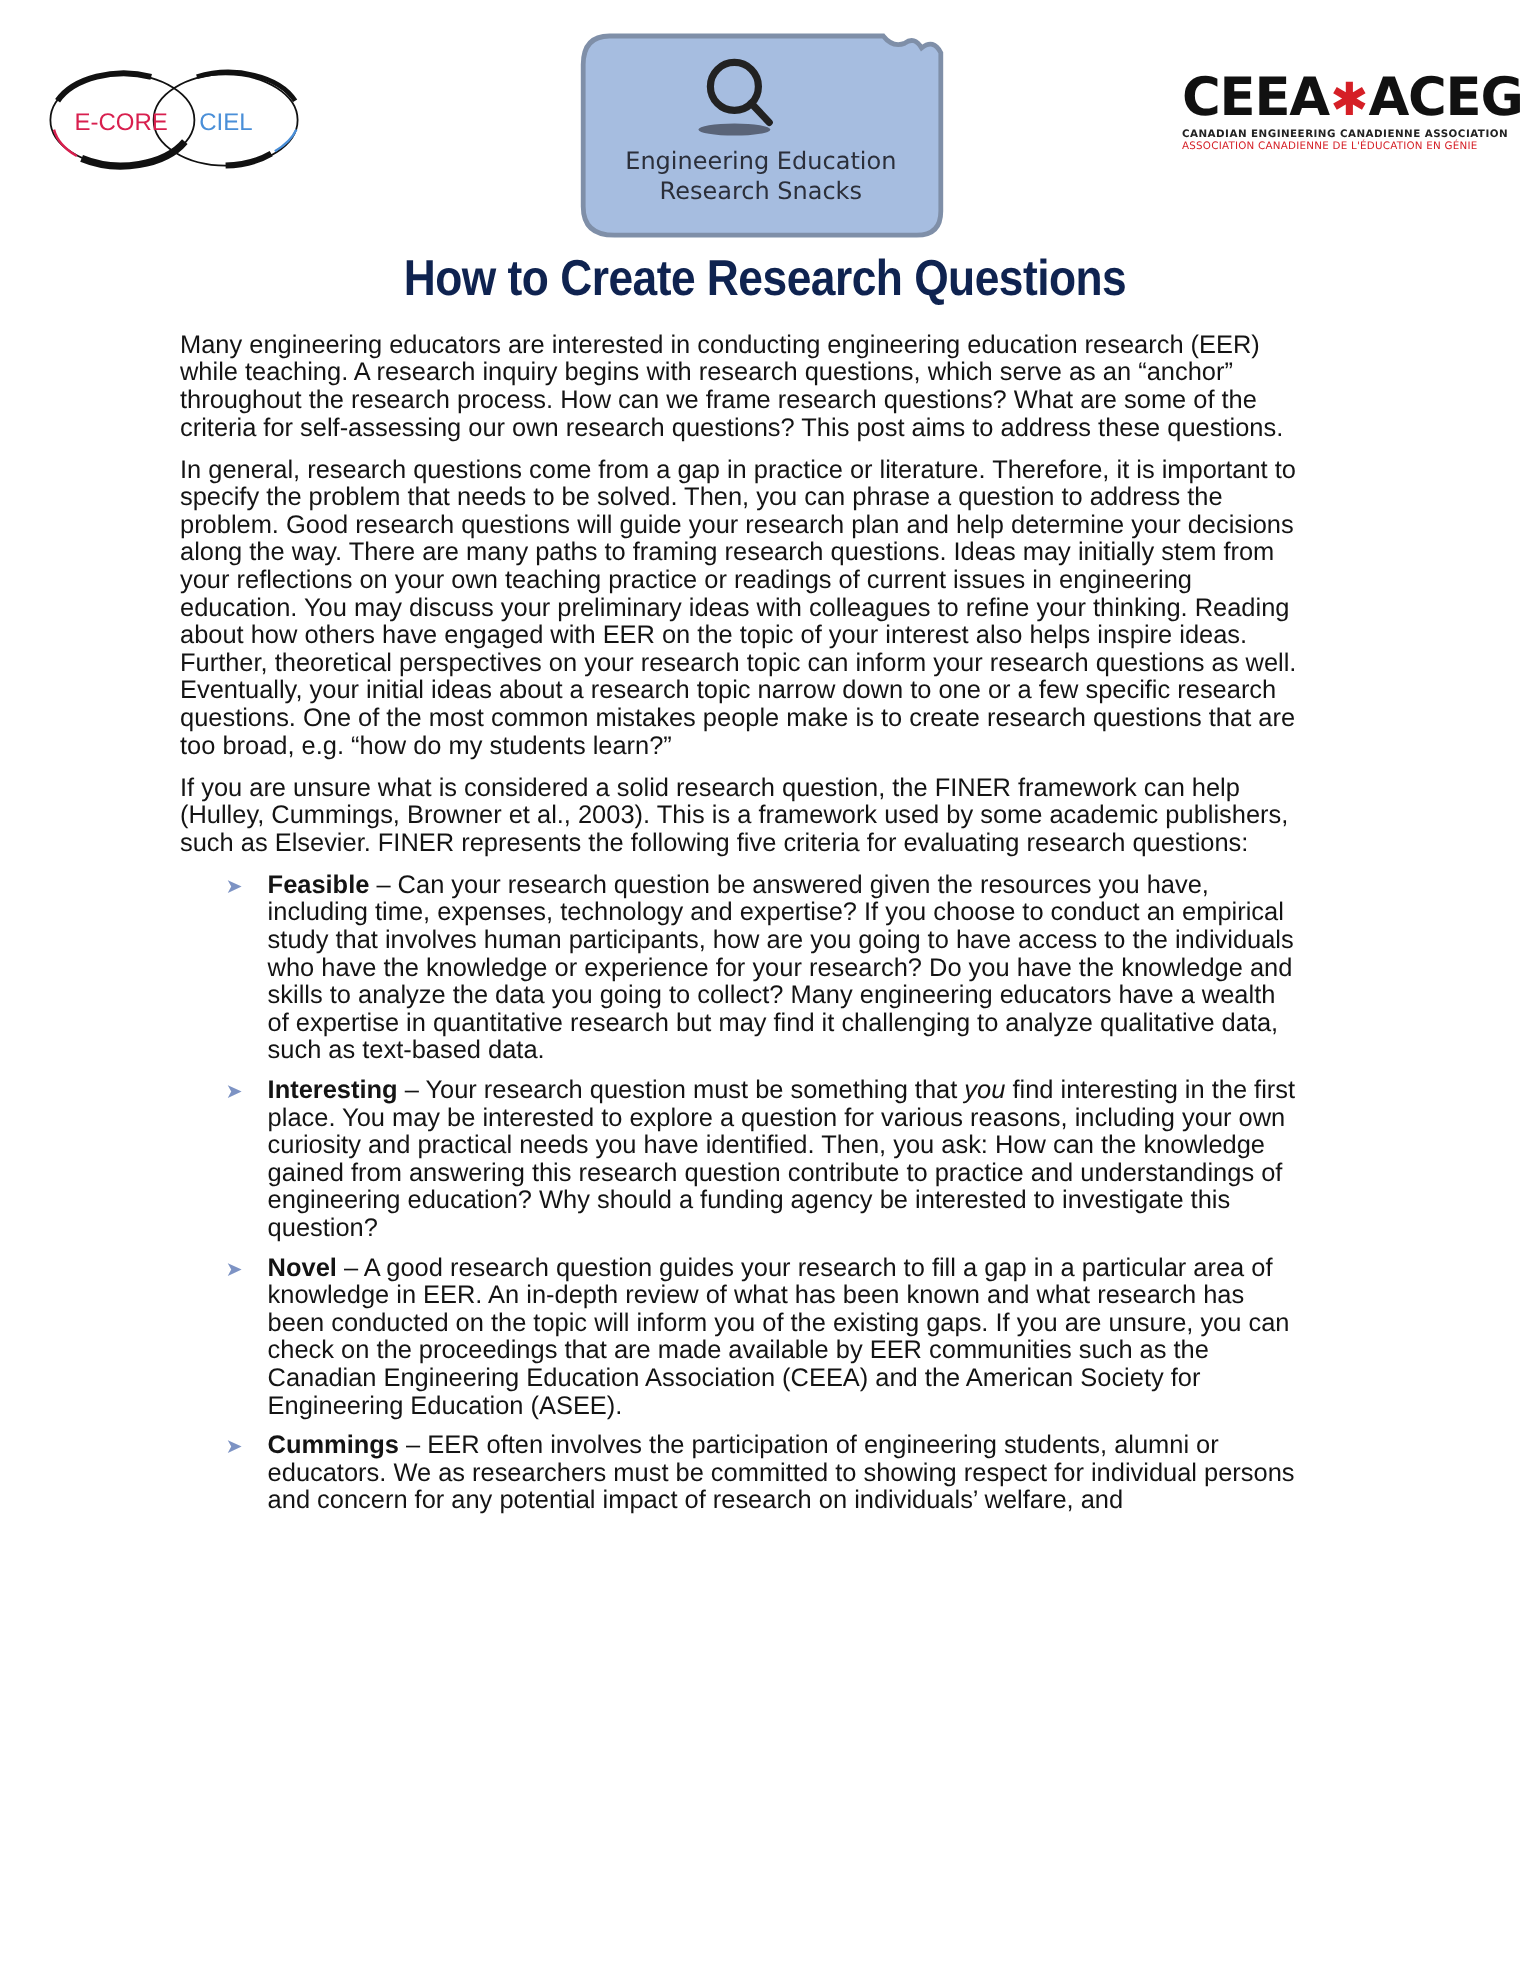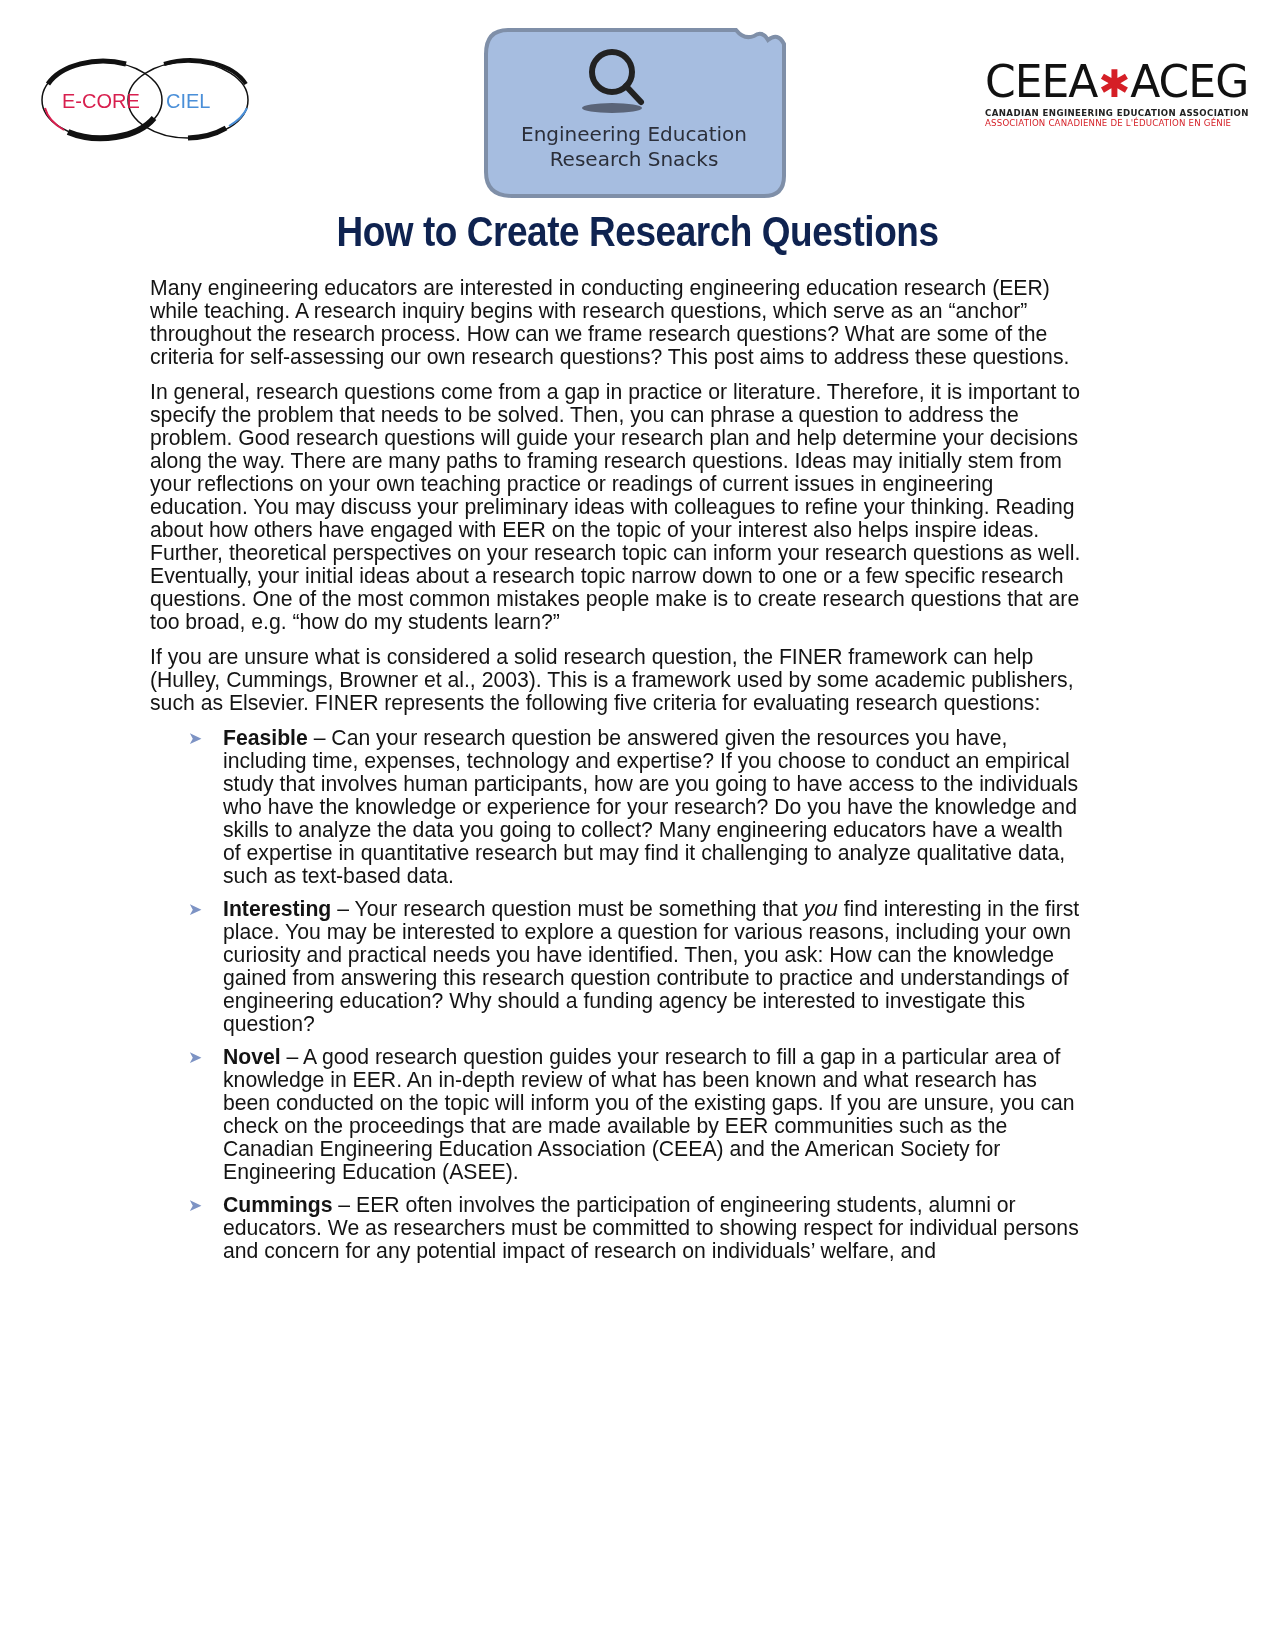--- a/index.html
+++ b/index.html
@@ -2,21 +2,21 @@
 <html><head>
 <meta charset="utf-8">
 <style>
   html, body { margin: 0; padding: 0; background: #ffffff; }
   body { width: 1275px; height: 1650px; position: relative; overflow: hidden;
          font-family: "Liberation Sans", sans-serif; color: #111; }
   .header { position: absolute; left: 0; top: 0; width: 1123px; height: 210px; }
   .logo-ecore { position: absolute; left: 36px; top: 56px; width: 220px; height: 90px; }
   .snacks { position: absolute; left: 478px; top: 26px; width: 320px; height: 176px; }
   .ceea { position: absolute; left: 985px; top: 60px; width: 255px; height: 80px; }
-  .ceea-mark { font-family: "DejaVu Sans", sans-serif; font-weight: normal; font-size: 44px;
+  .ceea-mark { font-family: "DejaVu Sans", sans-serif; font-weight: bold; font-size: 44px;
                letter-spacing: -1px; color: #111; line-height: 44px; white-space: nowrap; text-align: center; }
   .ceea-mark .leaf { color: #d51f26; font-size: 38px; margin: 0 1px; }
   .ceea-line1 { font-family: "DejaVu Sans", sans-serif; font-weight: bold; font-size: 8.6px;
                 color: #222; letter-spacing: 0.4px; white-space: nowrap; margin-top: 2px; }
   .ceea-line2 { font-family: "DejaVu Sans", sans-serif; font-weight: normal; font-size: 8.6px;
                 color: #d51f26; letter-spacing: 0.2px; white-space: nowrap; }
   .title { position: absolute; left: 0; top: 208px; width: 1275px; text-align: center;
            font-family: "Liberation Sans", sans-serif; font-weight: bold; font-size: 42px;
            color: #0f2350; letter-spacing: -0.5px; transform: scaleX(0.88); }
   .content { position: absolute; left: 150px; top: 276px; width: 935px;
@@ -53,21 +53,21 @@
       <line x1="148" y1="60" x2="163" y2="76" stroke="#222" stroke-width="6" stroke-linecap="round"></line>
     </g>
     <text x="156" y="115" text-anchor="middle" font-family="DejaVu Sans, sans-serif" font-size="20" fill="#2b2f3a">Engineering Education</text>
     <text x="156" y="140" text-anchor="middle" font-family="DejaVu Sans, sans-serif" font-size="20" fill="#2b2f3a">Research Snacks</text>
   </svg>
 
   <div class="ceea">
     <div class="ceea-mark">
       <span>CEEA</span><span class="leaf">✱</span><span>ACEG</span>
     </div>
-    <div class="ceea-line1">CANADIAN ENGINEERING EDUCATION ASSOCIATION</div>
+    <div class="ceea-line1">CANADIAN ENGINEERING CANADIENNE ASSOCIATION</div>
     <div class="ceea-line2">ASSOCIATION CANADIENNE DE L'ÉDUCATION EN GÉNIE</div>
   </div>
 </div>
 
 <div class="title">How to Create Research Questions</div>
 
 <div class="content">
   <p>Many engineering educators are interested in conducting engineering education research (EER) while teaching. A research inquiry begins with research questions, which serve as an “anchor” throughout the research process. How can we frame research questions? What are some of the criteria for self-assessing our own research questions? This post aims to address these questions.</p>
   <p>In general, research questions come from a gap in practice or literature. Therefore, it is important to specify the problem that needs to be solved. Then, you can phrase a question to address the problem. Good research questions will guide your research plan and help determine your decisions along the way. There are many paths to framing research questions. Ideas may initially stem from your reflections on your own teaching practice or readings of current issues in engineering education. You may discuss your preliminary ideas with colleagues to refine your thinking. Reading about how others have engaged with EER on the topic of your interest also helps inspire ideas. Further, theoretical perspectives on your research topic can inform your research questions as well. Eventually, your initial ideas about a research topic narrow down to one or a few specific research questions. One of the most common mistakes people make is to create research questions that are too broad, e.g. “how do my students learn?”</p>
   <p>If you are unsure what is considered a solid research question, the FINER framework can help (Hulley, Cummings, Browner et al., 2003). This is a framework used by some academic publishers, such as Elsevier. FINER represents the following five criteria for evaluating research questions:</p>

